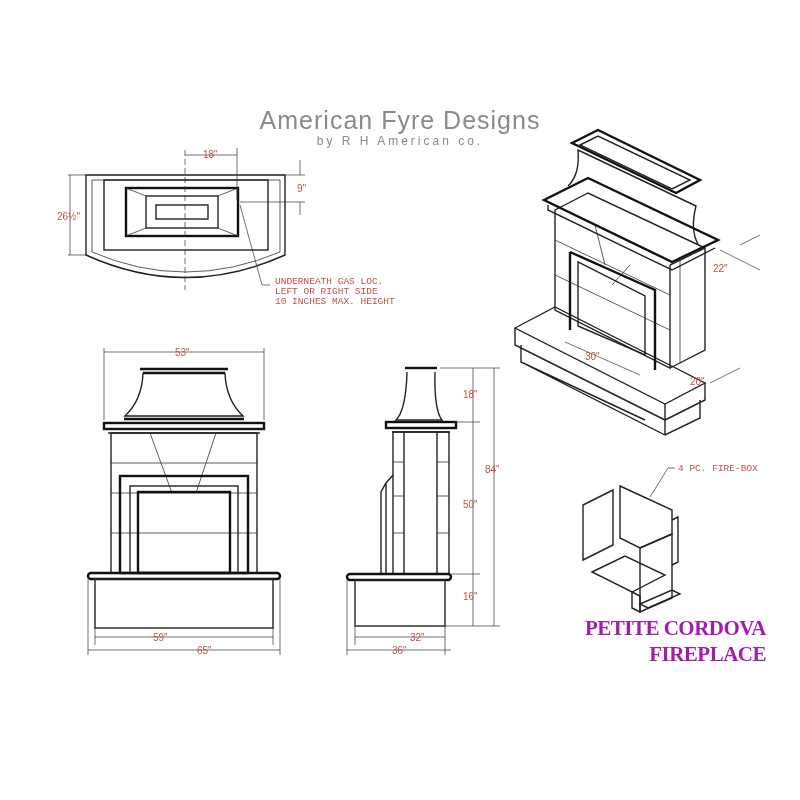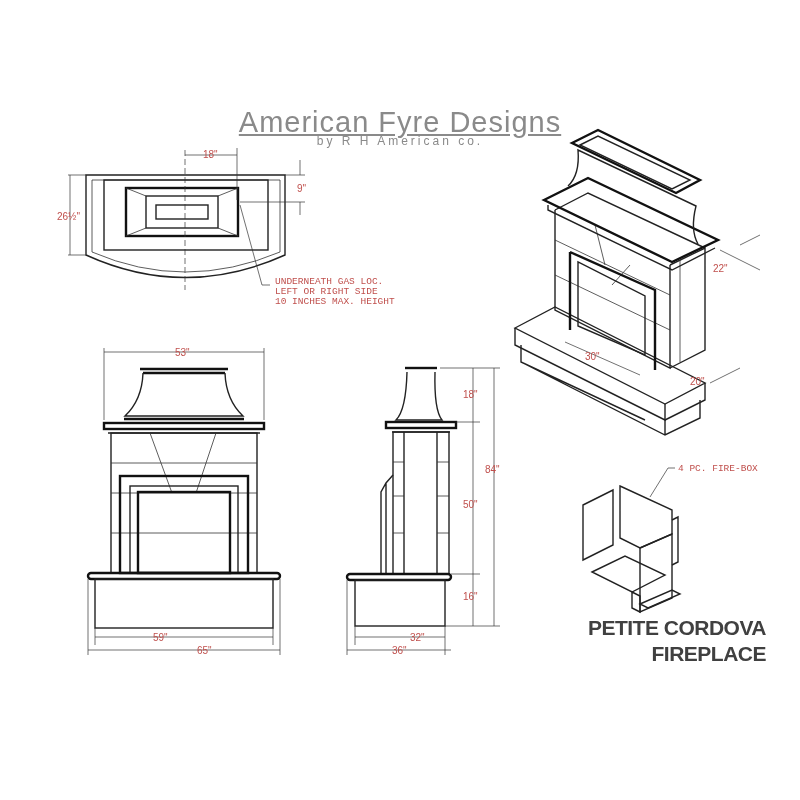--- a/index.html
+++ b/index.html
@@ -1,23 +1,23 @@
 <!DOCTYPE html>
 <html><head>
 <meta charset="utf-8">
 <style>
   html,body{margin:0;padding:0;background:#fff;}
   body{width:800px;height:800px;position:relative;overflow:hidden;font-family:"Liberation Sans",sans-serif;}
   svg{position:absolute;left:0;top:0;}
   .logo{position:absolute;left:0;width:800px;text-align:center;color:#8a8a8a;}
-  .logo-main{top:106px;font-size:29px;letter-spacing:1px;text-decoration:underline;}
+  .logo-main{top:106px;font-size:25px;letter-spacing:1px;}
   .logo-sub{top:134px;font-size:12px;letter-spacing:3px;}
   .dim{fill:#c0504d;font-family:"Liberation Sans",sans-serif;font-size:10px;}
   .note{fill:#c0504d;font-family:"Liberation Mono",monospace;font-size:9.5px;}
-  .title{position:absolute;right:34px;text-align:right;color:#404040;font-weight:bold;font-size:21px;letter-spacing:-0.5px;}
+  .title{position:absolute;right:34px;text-align:right;color:#a21caf;font-weight:bold;font-size:21px;letter-spacing:-0.5px;font-family:Liberation Serif, serif;}
   .t1{top:616px;}
   .t2{top:642px;}
   .ln{stroke:#222;fill:none;stroke-width:1.4;}
   .thk{stroke:#111;fill:none;stroke-width:2.4;}
   .thn{stroke:#333;fill:none;stroke-width:0.8;}
   .dl{stroke:#333;fill:none;stroke-width:0.7;}
 </style>
 </head>
 <body>
 

